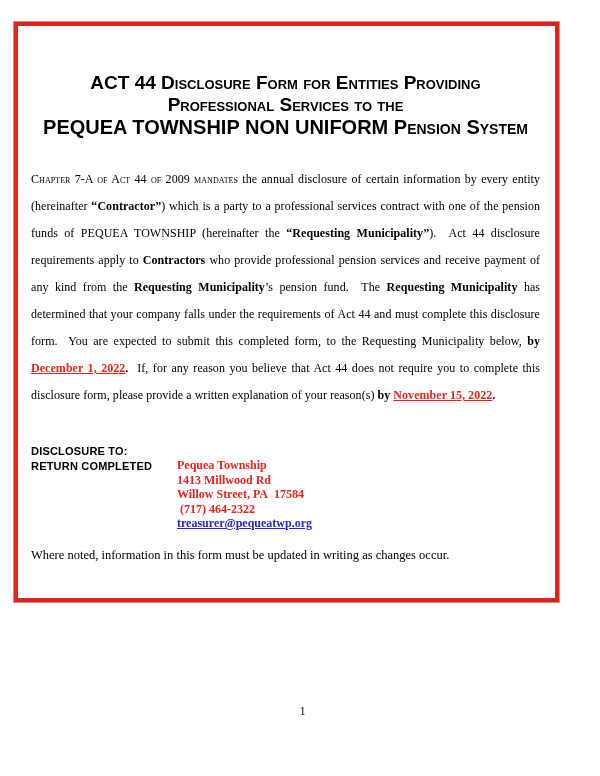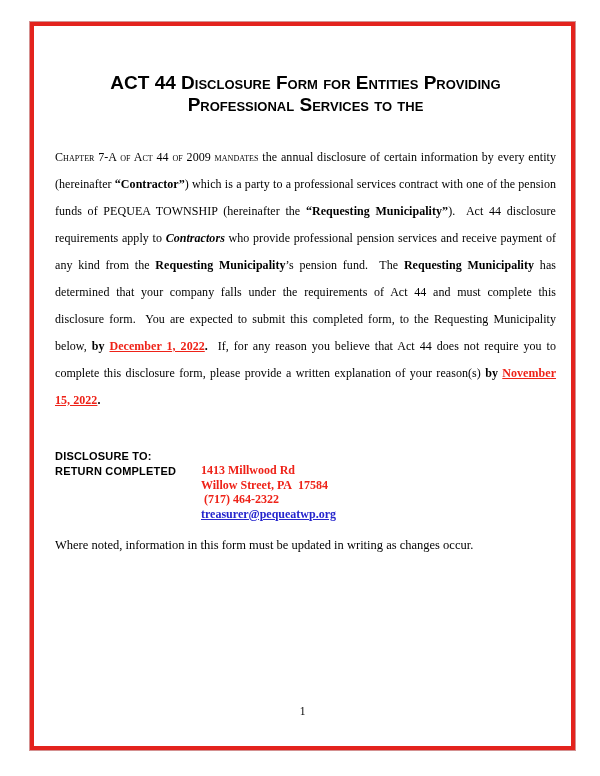--- a/index.html
+++ b/index.html
@@ -13,28 +13,27 @@
   .page {
     position: relative;
     width: 600px;
     height: 776px;
     background: #ffffff;
     font-family: "Liberation Serif", serif;
     color: #000000;
   }
   .frame {
     position: absolute;
-    left: 30px;
+    left: 14px;
     top: 22px;
     width: 545px;
-    height: 728px;
+    height: 580px;
     box-sizing: border-box;
     border: 4px solid var(--border-red, #e3231d);
     box-shadow: 0 0 0 1px rgba(160, 10, 10, 0.45);
-    padding-left: 8px;
   }
   .content {
     box-sizing: border-box;
     width: 100%;
     height: 100%;
     padding: 46px 15px 0 13px;
   }
   .doc-title {
     margin: 0;
     text-align: center;
@@ -51,21 +50,21 @@
   .intro {
     margin: 28px 0 0 0;
     font-size: 12px;
     line-height: 27px;
     text-align: justify;
     text-justify: inter-word;
     letter-spacing: 0.05px;
   }
   .intro .sc { font-variant: small-caps; }
   .intro .b  { font-weight: bold; }
-  .intro .bi { font-weight: bold; font-style: italic; }
+  .intro .bi { font-weight: bold; }
   .intro .date {
     font-weight: bold;
     color: var(--text-red, #ee2218);
     text-decoration: underline;
   }
 
   .return-section {
     margin-top: 35px;
     display: flex;
     align-items: flex-start;
@@ -121,30 +120,32 @@
 </head>
 <body>
 
 <div class="page">
   <div class="frame">
     <div class="content">
 
       <h1 class="doc-title">
         <span class="t-line">ACT 44 Disclosure Form for Entities Providing</span>
         <span class="t-line">Professional Services to the</span>
+        <span class="t-line t-line3">PEQUEA TOWNSHIP NON UNIFORM Pension System</span>
       </h1>
 
       <p class="intro"><span class="sc">Chapter 7-A of Act 44 of 2009 mandates</span><span> the annual disclosure of certain information by every entity (hereinafter </span><span class="b">“Contractor”</span><span>) which is a party to a professional services contract with one of the pension funds of PEQUEA TOWNSHIP (hereinafter the </span><span class="b">“Requesting Municipality”</span><span>).&nbsp; Act 44 disclosure requirements apply to </span><span class="bi">Contractors</span><span> who provide professional pension services and receive payment of any kind from the </span><span class="b">Requesting Municipality</span><span>’s pension fund.&nbsp; The </span><span class="b">Requesting Municipality</span><span> has determined that your company falls under the requirements of Act 44 and must complete this disclosure form.&nbsp; You are expected to submit this completed form, to the Requesting Municipality below, </span><span class="b">by </span><span class="date">December 1, 2022</span><span class="b">.</span><span>&nbsp; If, for any reason you believe that Act 44 does not require you to complete this disclosure form, please provide a written explanation of your reason(s) </span><span class="b">by </span><span class="date">November 15, 2022</span><span class="b">.</span></p>
 
       <div class="return-section">
         <div class="return-label">
           <div>DISCLOSURE TO:</div>
           <div>RETURN COMPLETED</div>
         </div>
         <div class="return-address">
+          <div>Pequea Township</div>
           <div>1413 Millwood Rd</div>
           <div>Willow Street, PA&nbsp; 17584</div>
           <div>&nbsp;(717) 464-2322</div>
           <div>
             <span class="email-link">treasurer@pequeatwp.org</span>
           </div>
         </div>
       </div>
 
       <p class="updates-text">Where noted, information in this form must be updated in writing as changes occur.</p>

